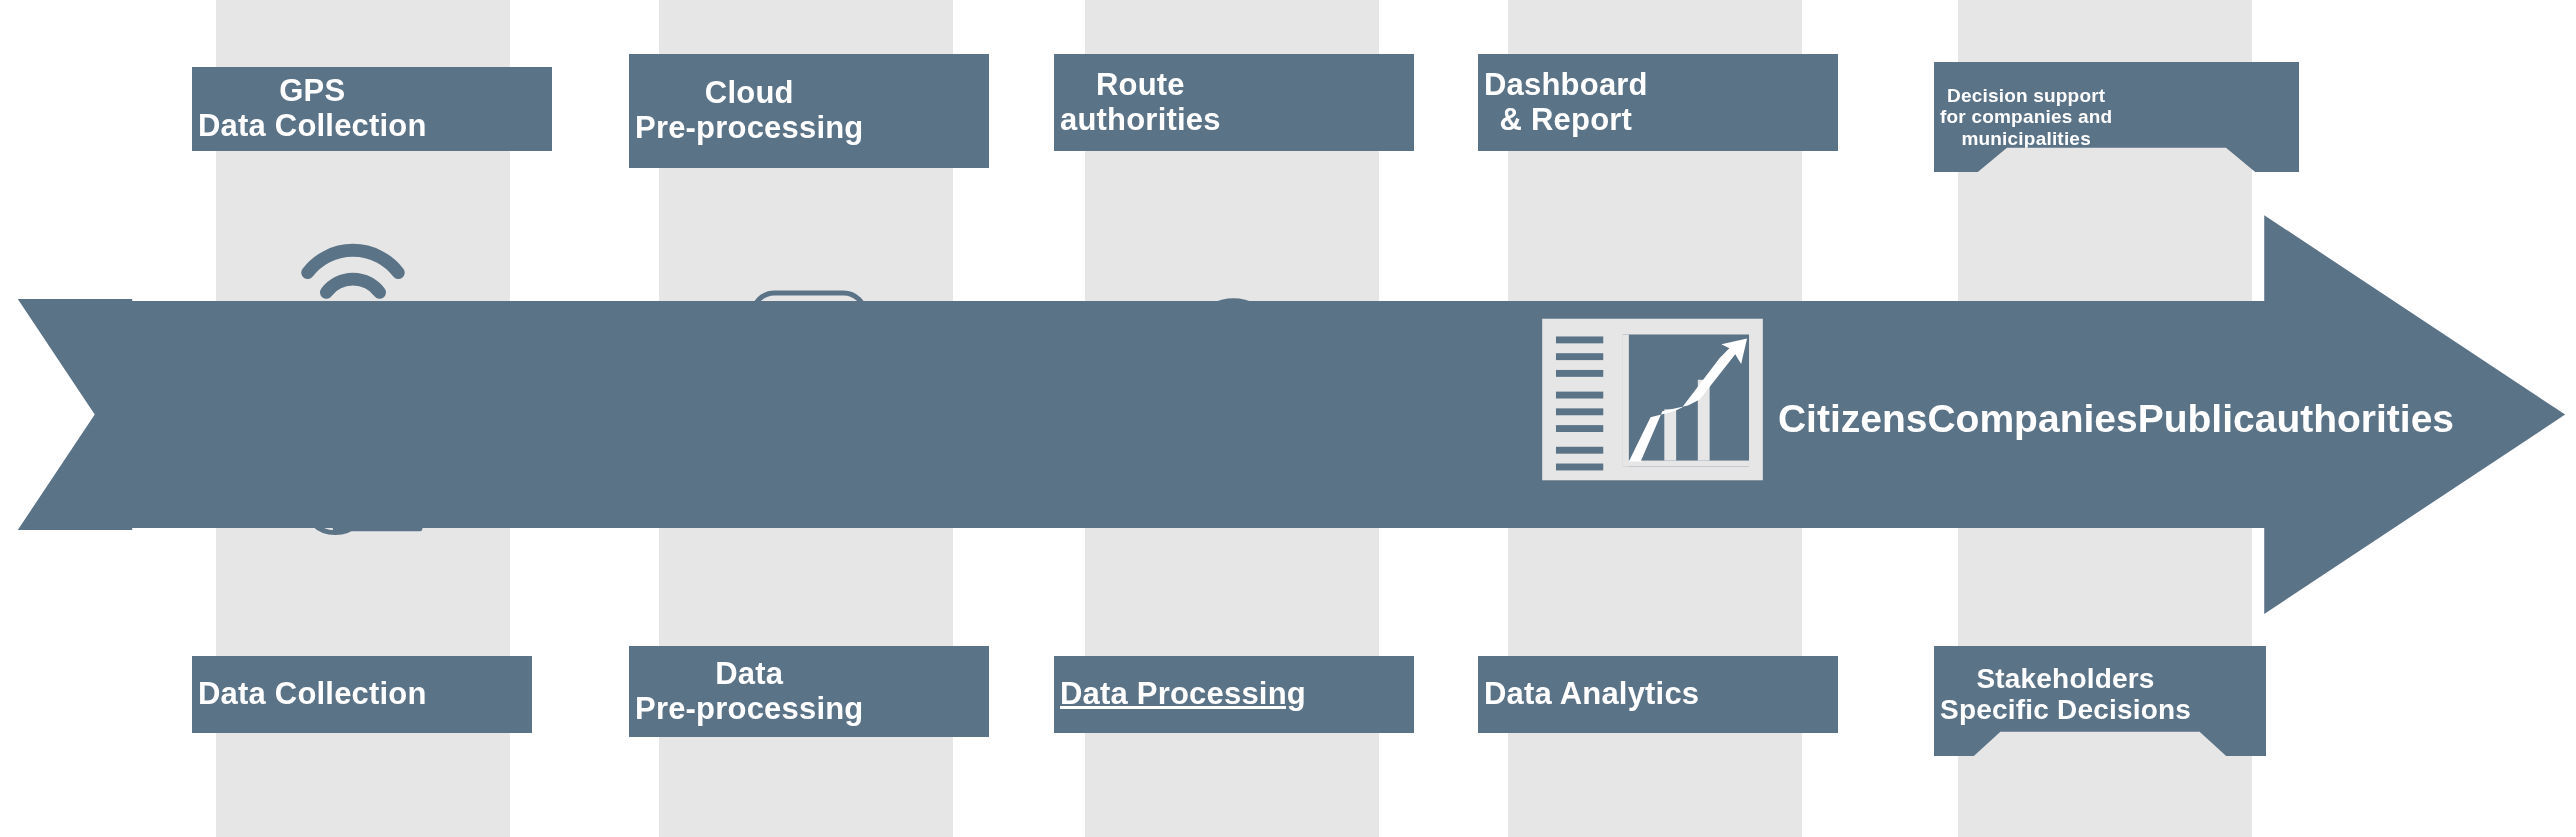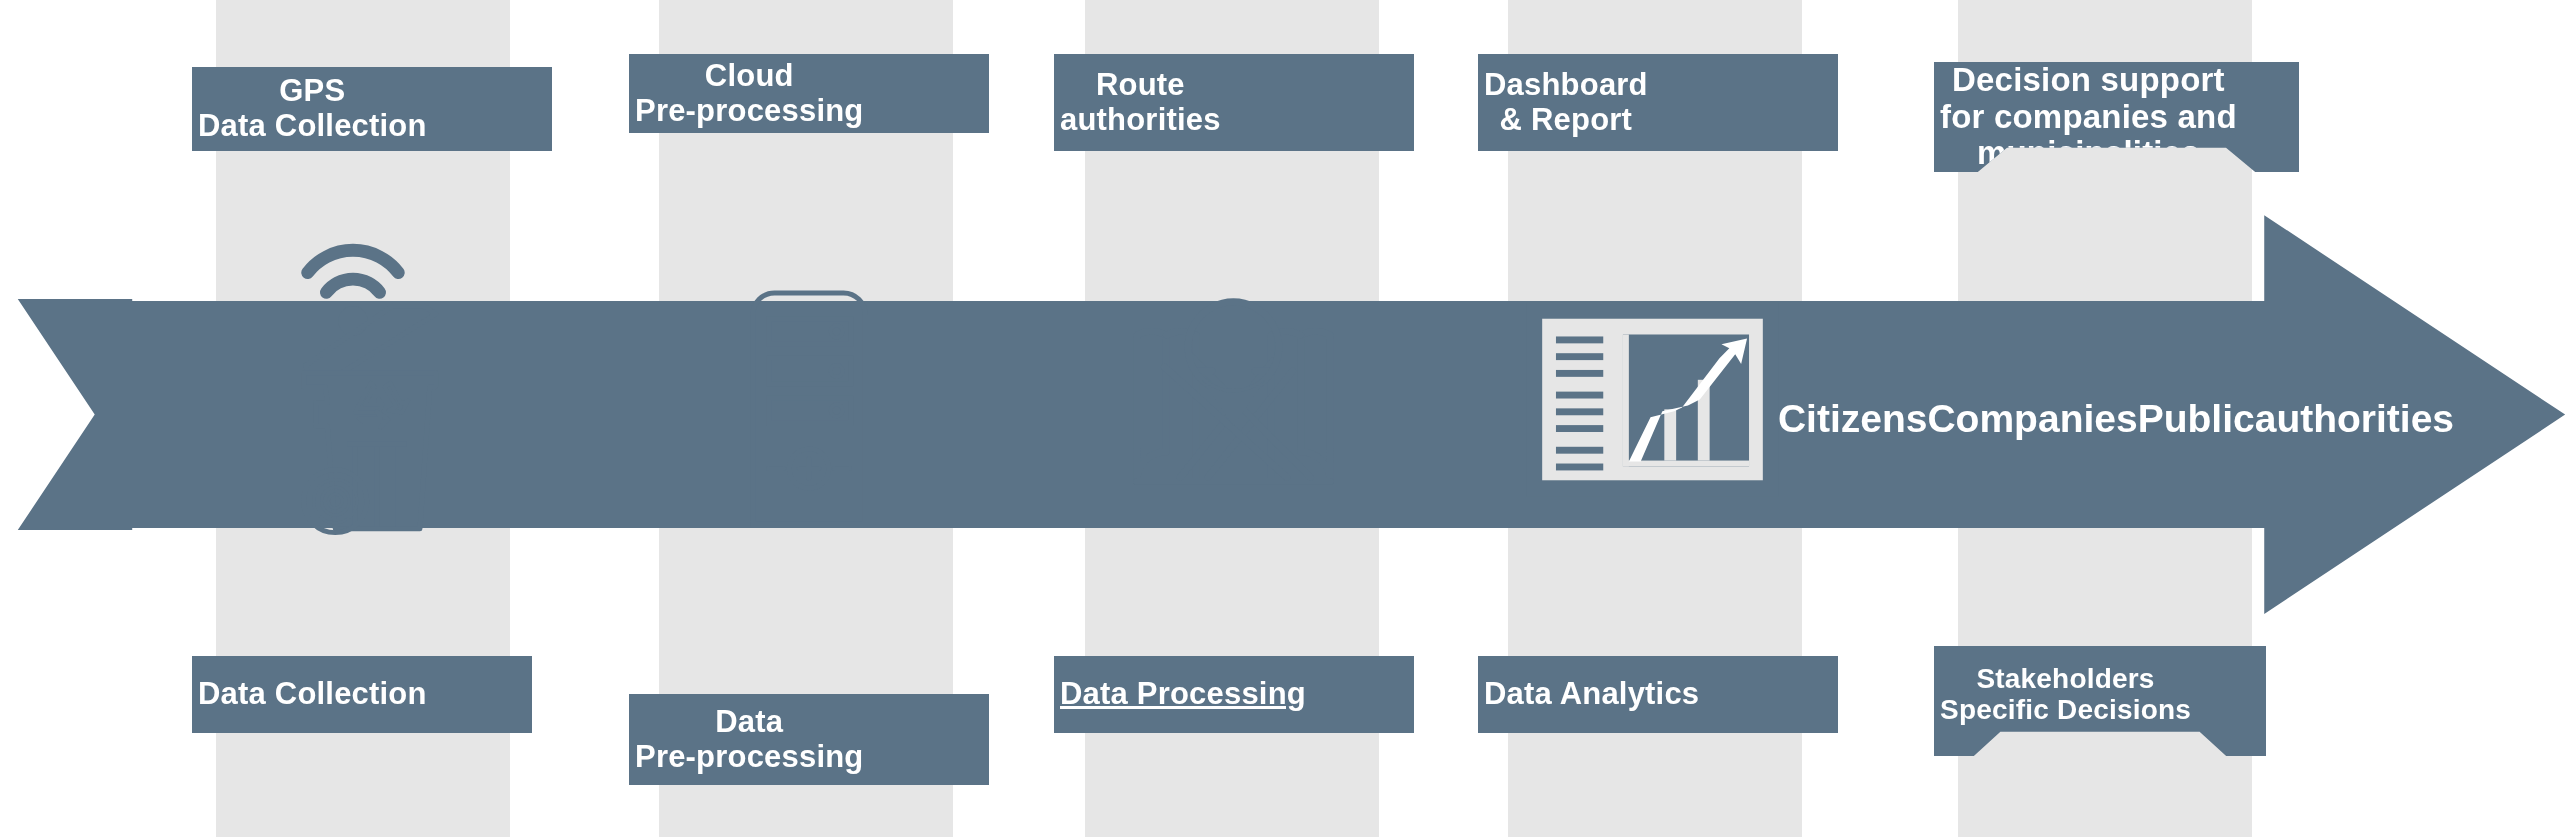--- a/index.html
+++ b/index.html
@@ -161,27 +161,27 @@
       <g fill="none" stroke="#5b7387">
         <circle cx="50" cy="290" r="32" stroke-width="5"></circle>
         <circle cx="50" cy="290" r="22" stroke-width="3"></circle>
         <circle cx="50" cy="290" r="14" stroke-width="3"></circle>
         <circle cx="50" cy="290" r="7" stroke-width="3"></circle>
       </g>
     </svg>
   </div>
 
   <div class="stage-col" style="left:629px; width:365px;">
-    <div class="label-box top-box" style="left:0px; top:54px; width:360px; height:79px;">
+    <div class="label-box top-box" style="left:0px; top:54px; width:360px; height:114px;">
       <div>
         <span class="ln">Cloud</span>
         <span class="ln">Pre-processing</span>
       </div>
     </div>
-    <div class="label-box bot-box" style="left:0px; top:646px; width:360px; height:91px;margin-top:48px;">
+    <div class="label-box bot-box" style="left:0px; top:646px; width:360px; height:91px;">
       <div>
         <span class="ln">Data</span>
         <span class="ln">Pre-processing</span>
       </div>
     </div>
   </div>
 
   <div class="icon-wrap" style="left:735px; top:281px; width:148px; height:247px;">
     <svg viewBox="0 0 150 250" width="148" height="247">
       <g fill="none" stroke="#5b7387" stroke-width="5">
@@ -274,21 +274,21 @@
       <rect x="100" y="162" width="128" height="6" fill="#e6e6e6"></rect>
 
       <rect x="142" y="110" width="12" height="52" fill="#e6e6e6"></rect>
       <rect x="176" y="80" width="12" height="82" fill="#e6e6e6"></rect>
 
       <path d="M106 163 L128 118 L152 112 L160 108 L198 58 L208 48 L200 44 L226 38 L220 64 L214 54 L178 100 L166 106 L140 112 L118 163 Z" fill="#ffffff"></path>
     </svg>
   </div>
 
   <div class="stage-col" style="left:1934px; width:385px;">
-    <div class="label-box top-box ribbon" style="left:0px; top:62px; width:365px; height:110px; font-size:33px;">
+    <div class="label-box top-box ribbon" style="left:0px; top:62px; width:365px; height:110px; font-size:19px;">
       <div>
         <span class="ln">Decision support</span>
         <span class="ln">for companies and</span>
         <span class="ln">municipalities</span>
       </div>
     </div>
     <div class="label-box bot-box ribbon" style="left:0px; top:646px; width:332px; height:110px; font-size:28px;">
       <div style="margin-bottom:14px;">
         <span class="ln">Stakeholders</span>
         <span class="ln">Specific Decisions</span>

